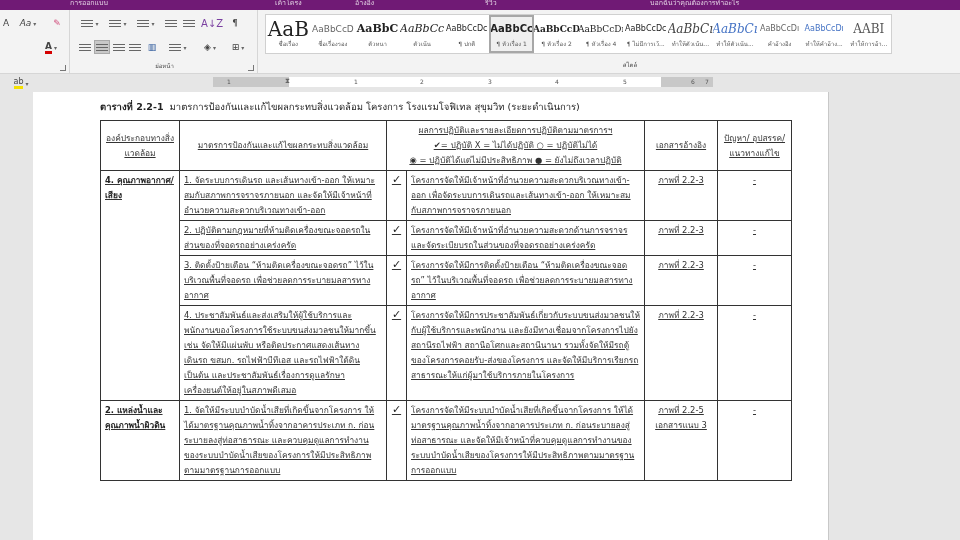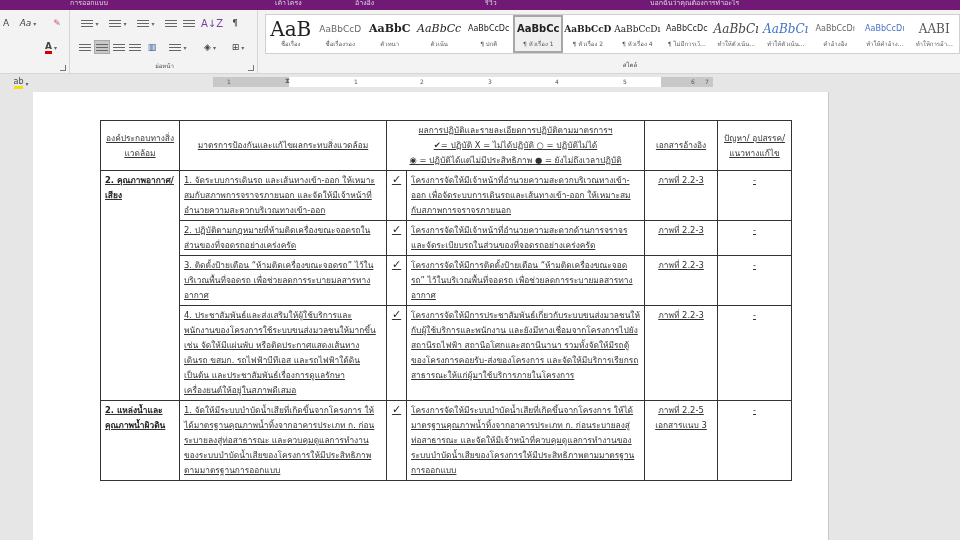--- a/index.html
+++ b/index.html
@@ -14,21 +14,21 @@
     .rgroup { position: absolute; top: 0; height: 64px; border-right: 1px solid #d6d6d6; }
     .rgroup-label { position: absolute; bottom: 3px; left: 0; right: 0; text-align: center; font-size: 6px; color: #444; }
     .launcher { position: absolute; right: 3px; bottom: 3px; width: 6px; height: 6px; border-right: 1px solid #777; border-bottom: 1px solid #777; }
     .rbtn { position: absolute; height: 14px; display: flex; align-items: center; justify-content: center; font-size: 9px; color: #444; }
     .rbtn.active { background: #c8c8c8; border: 1px solid #a9a9a9; }
     .caret { font-size: 6px; color: #666; margin-left: 2px; }
     .lines { display: inline-block; width: 12px; height: 10px; }
     .lines i { display: block; height: 1px; background: #666; margin: 2px 0; }
 
     
-    .gallery { position: absolute; left: 265px; top: 4px; width: 695px; height: 40px; background: #fff; border: 1px solid #d0d0d0; display: flex; }
+    .gallery { position: absolute; left: 265px; top: 4px; width: 627px; height: 40px; background: #fff; border: 1px solid #d0d0d0; display: flex; }
     .style { width: 52px; height: 38px; display: flex; flex-direction: column; align-items: center; justify-content: center; overflow: hidden; }
     .style.selected { border: 2px solid #a7a7a7; background: #f0f0f0; }
     .style .sample { font-size: 10px; white-space: nowrap; color: #222; height: 20px; line-height: 20px; }
     .style .sname { font-size: 6px; color: #555; white-space: nowrap; }
 
     
     .ruler { position: absolute; left: 213px; top: 77px; width: 500px; height: 10px; background: #fff; }
     .ruler .margin-l { position: absolute; left: 0; top: 0; width: 76px; height: 10px; background: #c8c8c8; }
     .ruler .margin-r { position: absolute; right: 0; top: 0; width: 52px; height: 10px; background: #c8c8c8; }
     .ruler .tick { position: absolute; top: 1px; font-size: 6px; color: #555; }
@@ -246,20 +246,23 @@
   <span class="tick" style="left:141px">1</span>
   <span class="tick" style="left:207px">2</span>
   <span class="tick" style="left:275px">3</span>
   <span class="tick" style="left:342px">4</span>
   <span class="tick" style="left:410px">5</span>
   <span class="tick" style="left:478px">6</span>
   <span class="tick" style="left:492px">7</span>
 </div>
 
 <div class="page">
+  <div class="caption">
+    <b>ตารางที่ 2.2-1</b><span>มาตรการป้องกันและแก้ไขผลกระทบสิ่งแวดล้อม โครงการ โรงแรมโจฟิเทล สุขุมวิท (ระยะดำเนินการ)</span>
+  </div>
 
   <table class="env">
     <colgroup>
       <col style="width:79px">
       <col style="width:207px">
       <col style="width:20px">
       <col style="width:238px">
       <col style="width:73px">
       <col style="width:74px">
     </colgroup>
@@ -272,21 +275,21 @@
           <span class="legend-line">✔= ปฏิบัติ   X = ไม่ได้ปฏิบัติ   ○ = ปฏิบัติไม่ได้</span>
           <span class="legend-line">◉ = ปฏิบัติได้แต่ไม่มีประสิทธิภาพ ● = ยังไม่ถึงเวลาปฏิบัติ</span>
         </th>
         <th>เอกสารอ้างอิง</th>
         <th>ปัญหา/ อุปสรรค/ แนวทางแก้ไข</th>
       </tr>
     </thead>
     <tbody>
 
       <tr>
-        <td rowspan="4" class="topic">2. คุณภาพอากาศ/เสียง</td>
+        <td rowspan="4" class="topic">4. คุณภาพอากาศ/เสียง</td>
         <td>1. จัดระบบการเดินรถ และเส้นทางเข้า-ออก ให้เหมาะสมกับสภาพการจราจรภายนอก และจัดให้มีเจ้าหน้าที่อำนวยความสะดวกบริเวณทางเข้า-ออก</td>
         <td class="chk">✓</td>
         <td>โครงการจัดให้มีเจ้าหน้าที่อำนวยความสะดวกบริเวณทางเข้า-ออก เพื่อจัดระบบการเดินรถและเส้นทางเข้า-ออก ให้เหมาะสมกับสภาพการจราจรภายนอก</td>
         <td class="center">ภาพที่ 2.2-3</td>
         <td class="mid">-</td>
       </tr>
       <tr>
         <td>2. ปฏิบัติตามกฎหมายที่ห้ามติดเครื่องขณะจอดรถในส่วนของที่จอดรถอย่างเคร่งครัด</td>
         <td class="chk">✓</td>
         <td>โครงการจัดให้มีเจ้าหน้าที่อำนวยความสะดวกด้านการจราจร และจัดระเบียบรถในส่วนของที่จอดรถอย่างเคร่งครัด</td>

